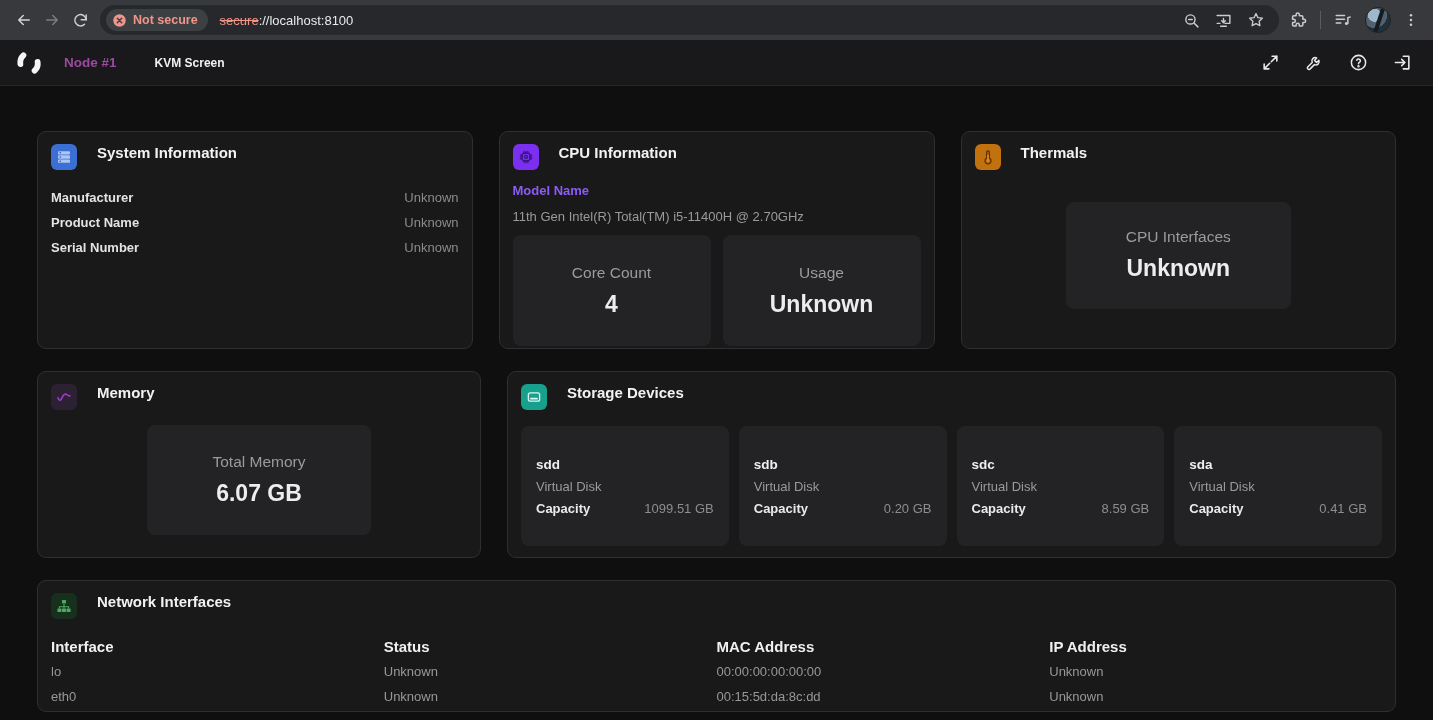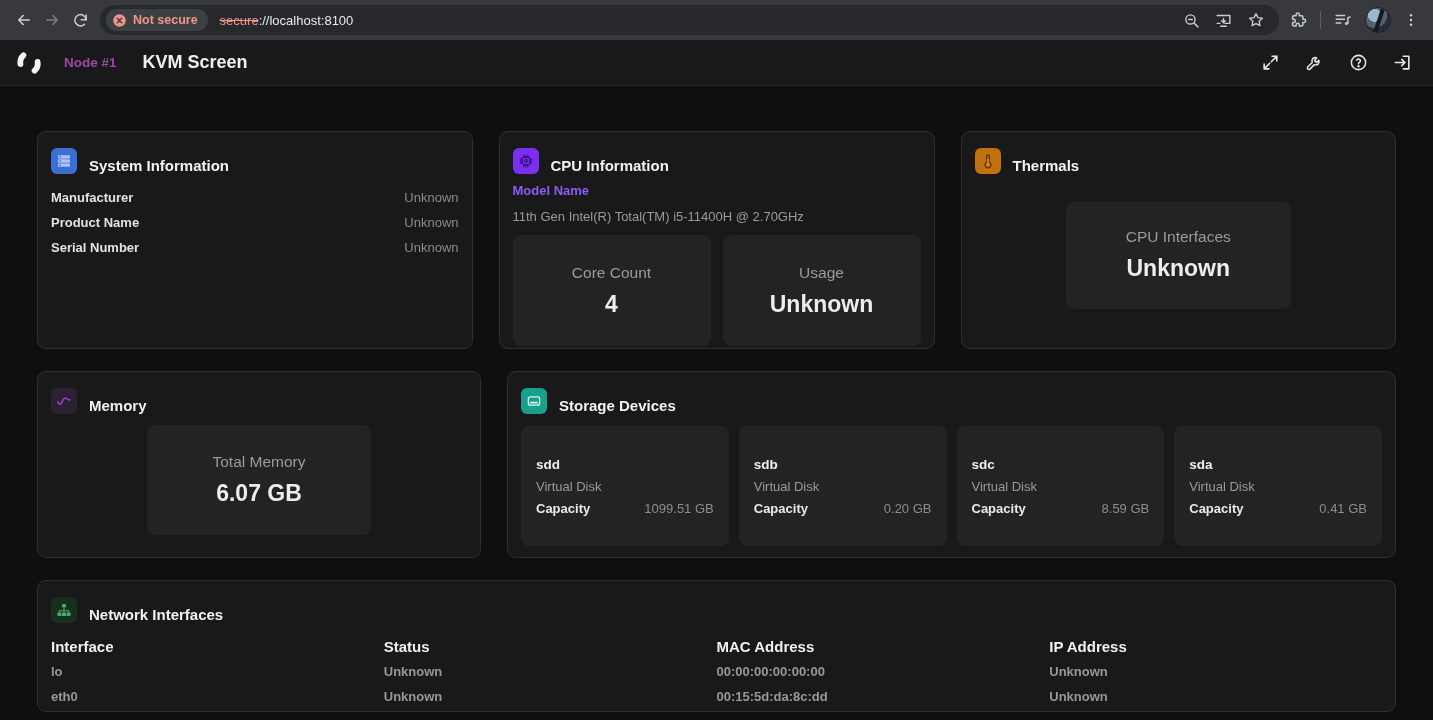--- a/index.html
+++ b/index.html
@@ -19,29 +19,29 @@
   .omni-icons { display:flex; align-items:center; gap:14px; padding-right:4px; }
   .toolbar-right { display:flex; align-items:center; gap:12px; padding:0 4px; }
   .vsep { width:1px; height:18px; background:#5b5c5f; }
   .avatar { width:26px; height:26px; border-radius:50%; background:radial-gradient(circle at 35% 30%, #9db7cc 0 28%, #51616e 29% 55%, #22303c 56%); border:1px solid #222; overflow:hidden; position:relative; }
   .avatar::after { content:""; position:absolute; left:11px; top:0; width:4px; height:26px; background:#151a1f; transform:rotate(18deg); }
 
   
   .app-header { height:46px; background:#19191b; border-bottom:1px solid #262628; display:flex; align-items:center; padding:0 14px; gap:10px; }
   .app-logo { width:30px; height:30px; display:flex; align-items:center; justify-content:center; }
   .nav-node { color:#9b4aa0; font-size:13.5px; font-weight:600; margin-left:10px; }
-  .nav-kvm  { color:#f0f0f0; font-size:18px; font-weight:600; margin-left:16px; }
+  .nav-kvm  { color:#f0f0f0; font-size:12px; font-weight:600; margin-left:28px; }
   .header-spacer { flex:1; }
   .hdr-icon { width:34px; height:34px; display:flex; align-items:center; justify-content:center; }
 
   
   .content { padding:45px 37px 0 37px; }
   .row { display:flex; gap:26px; margin-bottom:22px; }
   .card { background:#19191a; border:1px solid #2f2f31; border-radius:9px; padding:12px 13px; position:relative; }
-  .card-title-row { display:flex; align-items:flex-end; gap:12px; height:30px; }
+  .card-title-row { display:flex; align-items:flex-start; gap:20px; height:30px; }
   .card-icon { width:26px; height:26px; border-radius:6px; flex:none; display:flex; align-items:center; justify-content:center; }
   .card-title { color:#f2f2f2; font-size:15px; font-weight:700; }
 
   .c-sys { width:436px; height:218px; }
   .c-cpu { width:436px; height:218px; }
   .c-therm { width:436px; height:218px; }
   .c-mem { width:446px; height:187px; }
   .c-stor { width:889px; height:187px; }
   .c-net { width:100%; height:132px; }
 
@@ -69,21 +69,21 @@
   .stor-type { color:#9a9a9a; font-size:13px; }
   .stor-cap { display:flex; justify-content:space-between; align-items:center; }
   .stor-cap-label { color:#eaeaea; font-size:13px; font-weight:700; }
   .stor-cap-value { color:#8d8d8d; font-size:13px; }
 
   .net-table { margin-top:10px; }
   .net-grid { display:grid; grid-template-columns:repeat(4,1fr); align-items:center; }
   .net-head { height:26px; }
   .net-head span { color:#f0f0f0; font-size:15px; font-weight:700; }
   .net-row { height:25px; }
-  .net-row span { color:#989898; font-size:13px;font-weight:bold; }
+  .net-row span { color:#989898; font-size:13px; }
 </style>
 </head>
 <body>
 
 <div class="chrome-bar">
   <div class="chrome-btn">
     <svg width="18" height="18" viewBox="0 0 24 24" fill="none" stroke="#d2d2d2" stroke-width="2" stroke-linecap="round" stroke-linejoin="round">
         <path d="M19 12H5M11 18l-6-6 6-6"></path>
       </svg>
   </div>

